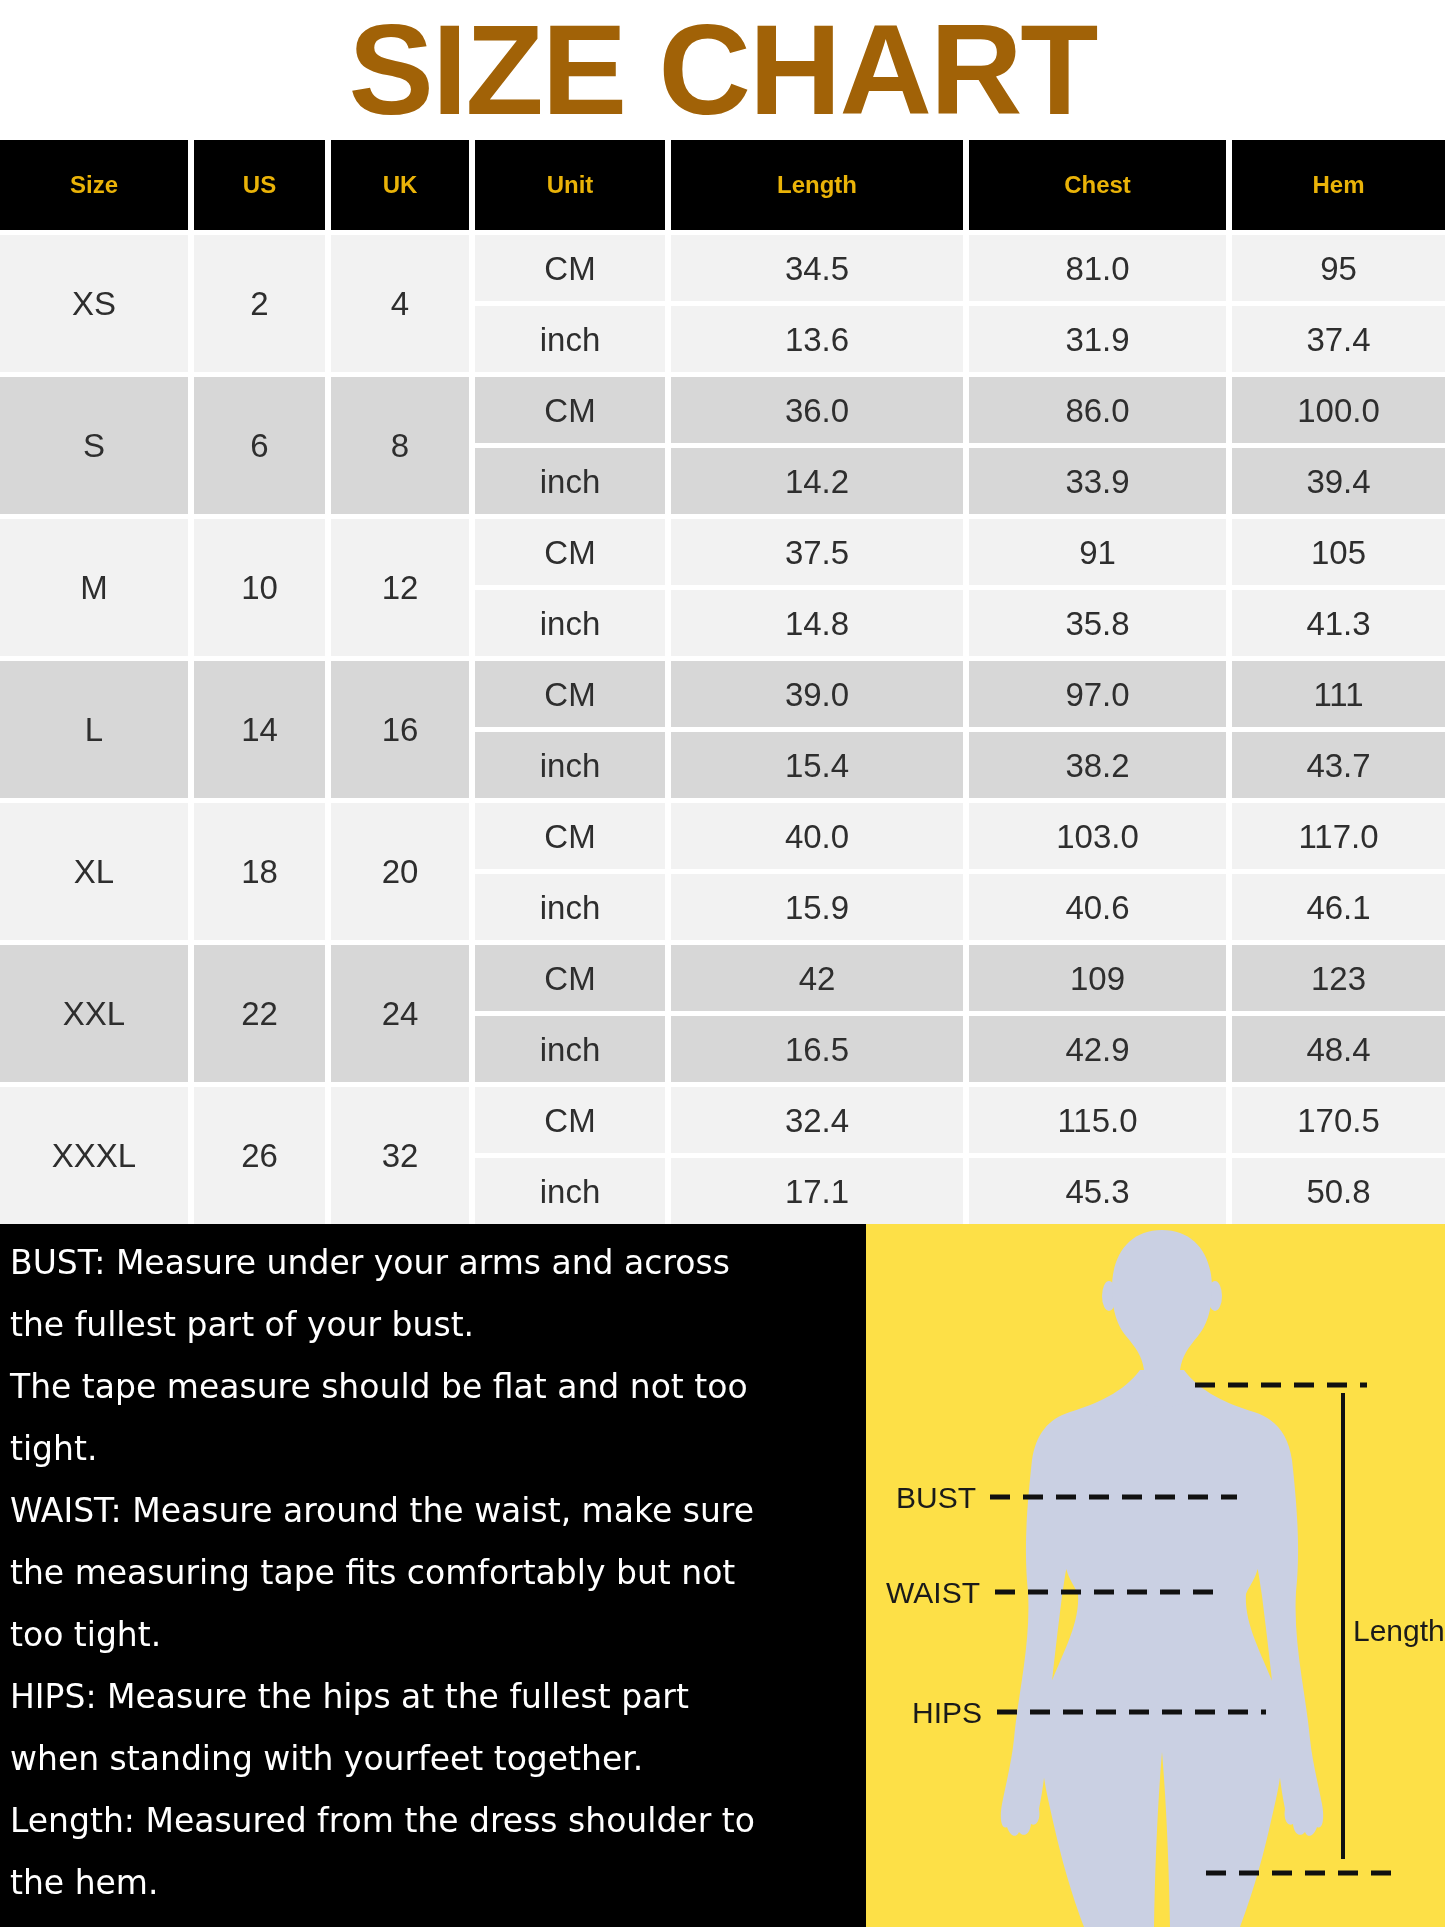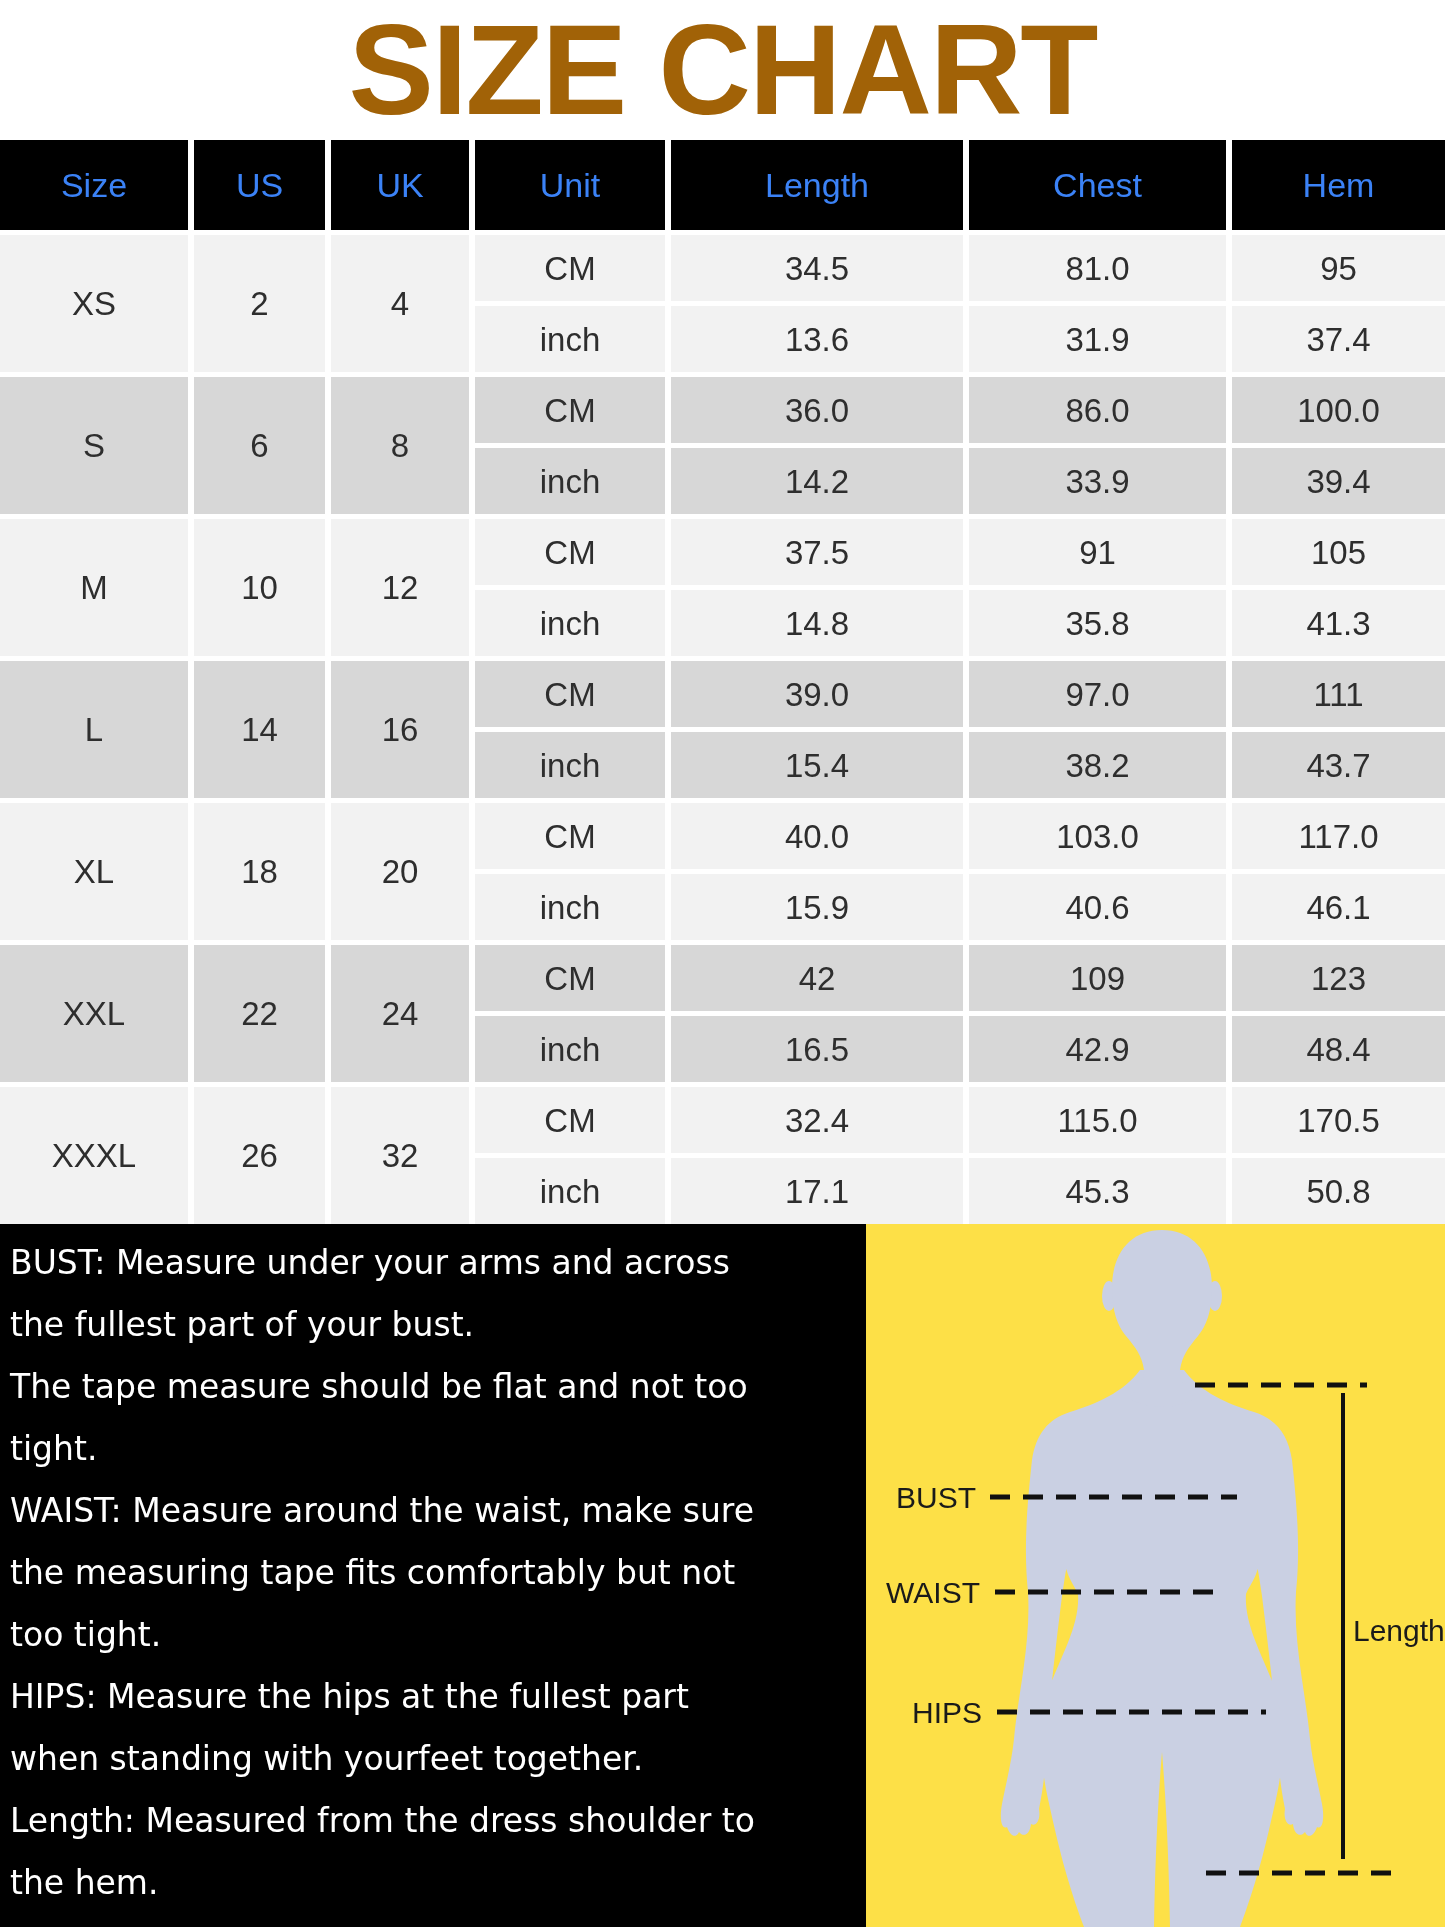--- a/index.html
+++ b/index.html
@@ -34,23 +34,23 @@
     background:#ffffff;
   }
   .cell{
     display:flex;align-items:center;justify-content:center;
     font-size:33px;
     color:#2e2e2e;
     line-height:1;
   }
   .th{
     background:#000000;
-    color:#3b82f6;
-    font-weight:400;
-    font-size:34px;
+    color:#eab308;
+    font-weight:700;
+    font-size:24px;
   }
   .light{background:#f2f2f2;}
   .dark{background:#d7d7d7;}
   .span2{grid-row:span 2;}
   
   .bottom{
     display:flex;
     width:1445px;height:703px;
   }
   .notes{

